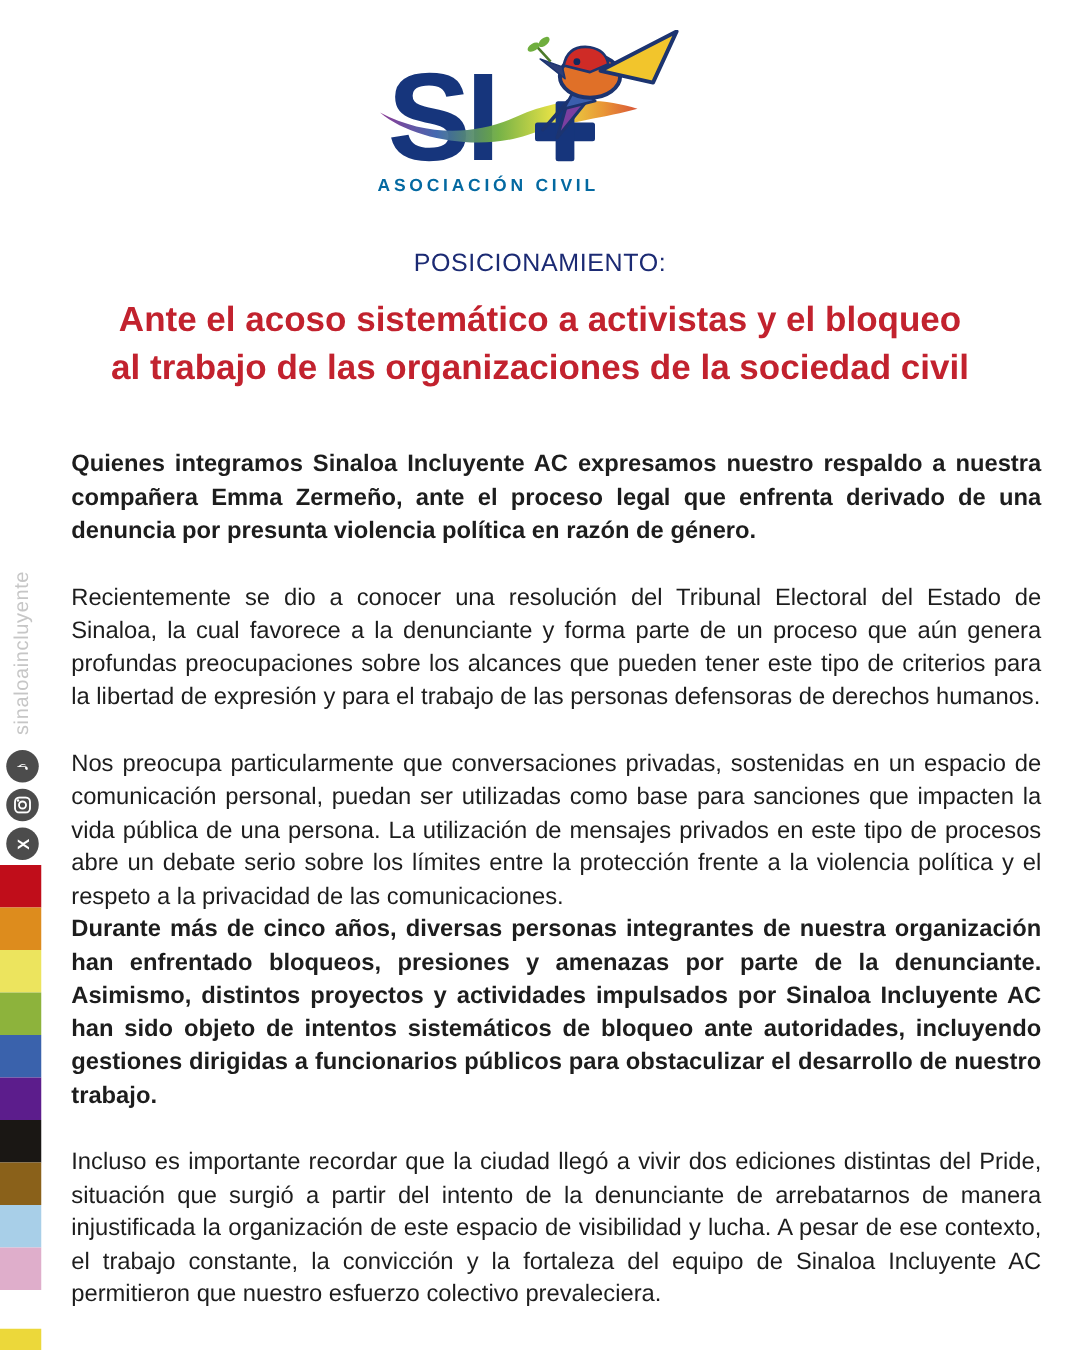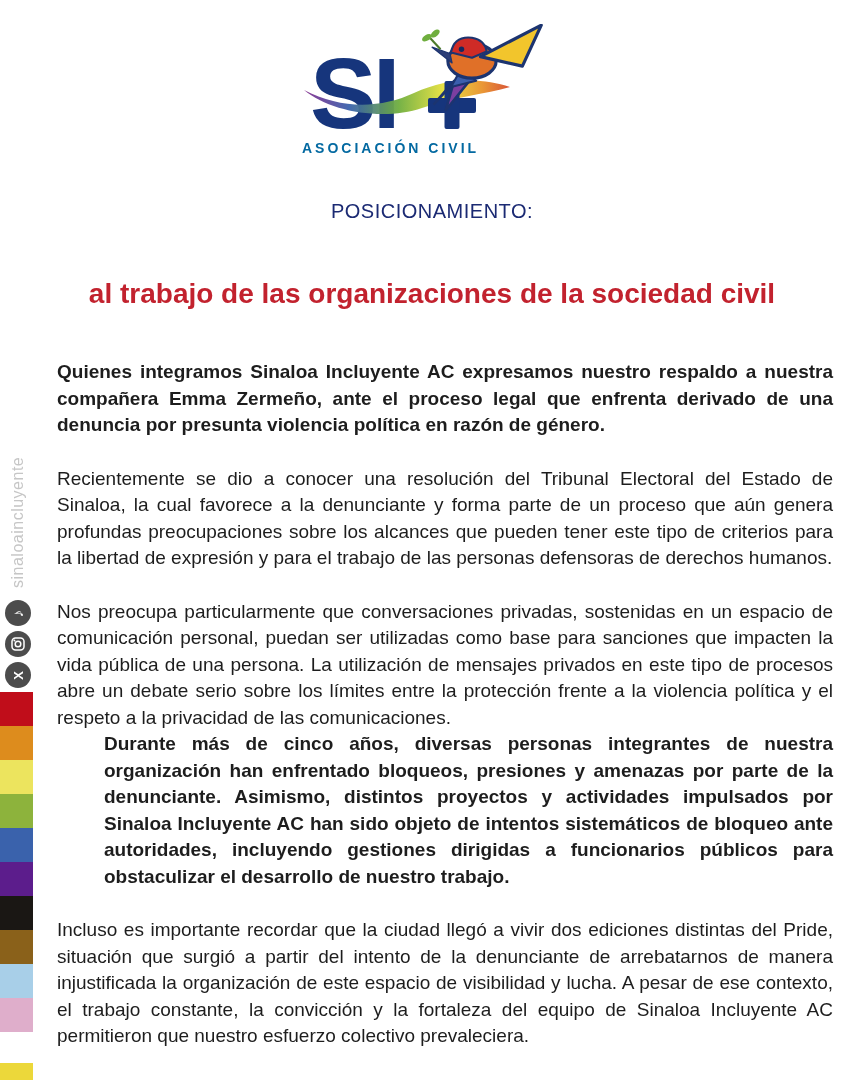--- a/index.html
+++ b/index.html
@@ -43,21 +43,21 @@
     font-size:28px;line-height:38px;font-weight:800;
   }
   
   .bodytext{margin:46px 31px 0 57px;}
   .bodytext p{
     margin:0 0 27px 0;font-size:19px;line-height:26.5px;
     text-align:justify;color:#1d1d1d;
   }
   .bodytext p.bold{font-weight:700;}
   .bodytext p.no-gap-bottom{margin-bottom:0;}
-  .bodytext p.no-gap-top{margin-top:0;margin-left:47px;}
+  .bodytext p.no-gap-top{margin-top:0;}
 </style>
 </head>
 <body>
 
 <div class="page">
 
   <aside class="rail">
     <div class="handle">sinaloaincluyente</div>
 
     <div class="social">
@@ -130,21 +130,21 @@
           <ellipse cx="-3" cy="15" rx="5" ry="2.8" fill="#6fae3e" stroke="none" transform="rotate(-30 -3 15)"></ellipse>
           <ellipse cx="5" cy="11" rx="5" ry="2.8" fill="#6fae3e" stroke="none" transform="rotate(-40 5 11)"></ellipse>
           <circle cx="30" cy="26" r="2.6" fill="#14295e" stroke="none"></circle>
         </g>
       </svg>
       <div class="tagline">ASOCIACIÓN CIVIL</div>
     </div>
 
     <div class="kicker">POSICIONAMIENTO:</div>
 
-    <h1 class="title"><br><span>al trabajo de las organizaciones de la sociedad civil</span></h1>
+    <h1 class="title"><span>Ante el acoso sistemático a activistas y el bloqueo</span><br><span>al trabajo de las organizaciones de la sociedad civil</span></h1>
 
     <div class="bodytext">
       <p class="bold">Quienes integramos Sinaloa Incluyente AC expresamos nuestro respaldo a nuestra compañera Emma Zermeño, ante el proceso legal que enfrenta derivado de una denuncia por presunta violencia política en razón de género.</p>
       <p>Recientemente se dio a conocer una resolución del Tribunal Electoral del Estado de Sinaloa, la cual favorece a la denunciante y forma parte de un proceso que aún genera profundas preocupaciones sobre los alcances que pueden tener este tipo de criterios para la libertad de expresión y para el trabajo de las personas defensoras de derechos humanos.</p>
       <p class="no-gap-bottom">Nos preocupa particularmente que conversaciones privadas, sostenidas en un espacio de comunicación personal, puedan ser utilizadas como base para sanciones que impacten la vida pública de una persona. La utilización de mensajes privados en este tipo de procesos abre un debate serio sobre los límites entre la protección frente a la violencia política y el respeto a la privacidad de las comunicaciones.</p>
       <p class="bold no-gap-top">Durante más de cinco años, diversas personas integrantes de nuestra organización han enfrentado bloqueos, presiones y amenazas por parte de la denunciante. Asimismo, distintos proyectos y actividades impulsados por Sinaloa Incluyente AC han sido objeto de intentos sistemáticos de bloqueo ante autoridades, incluyendo gestiones dirigidas a funcionarios públicos para obstaculizar el desarrollo de nuestro trabajo.</p>
       <p>Incluso es importante recordar que la ciudad llegó a vivir dos ediciones distintas del Pride, situación que surgió a partir del intento de la denunciante de arrebatarnos de manera injustificada la organización de este espacio de visibilidad y lucha. A pesar de ese contexto, el trabajo constante, la convicción y la fortaleza del equipo de Sinaloa Incluyente AC permitieron que nuestro esfuerzo colectivo prevaleciera.</p>
     </div>
 
   </main>

